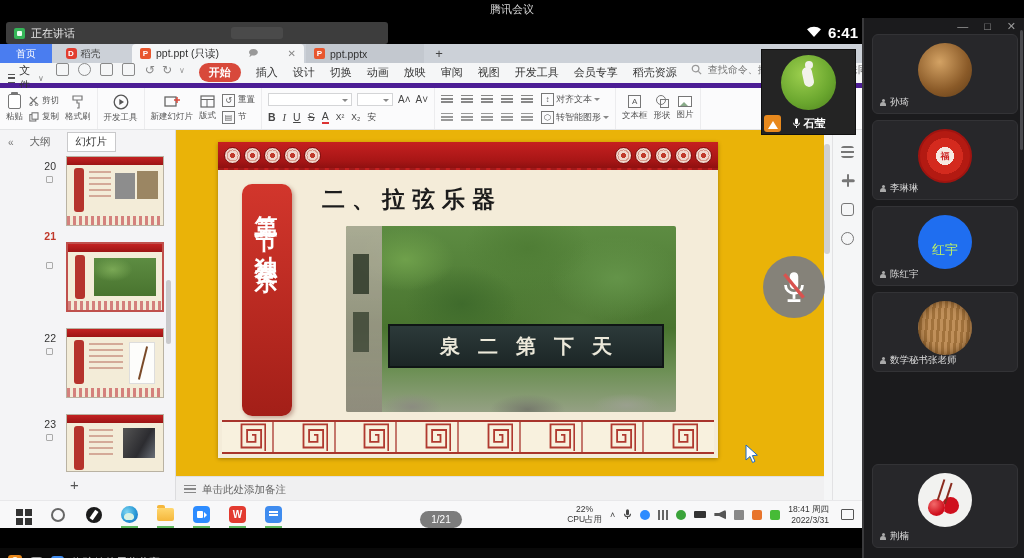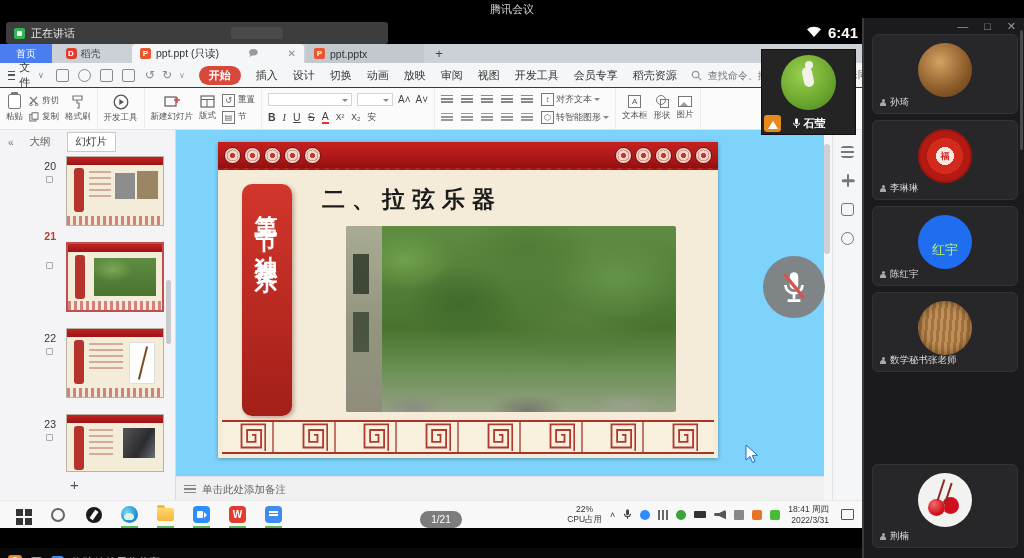--- a/index.html
+++ b/index.html
@@ -33,21 +33,21 @@
   .docer-d{width:11px;height:11px;border-radius:3px;background:#e23c2f;color:#fff;font-size:8px;font-weight:bold;display:flex;align-items:center;justify-content:center;}
   .doc-tab{display:flex;align-items:center;gap:5px;font-size:10.5px;color:#333;padding:0 8px;}
   .doc-tab.active{background:#f5f6f7;border-radius:4px 4px 0 0;width:172px;margin-left:18px;}
   .doc-tab.other{width:118px;background:#c3c8cf;margin-left:2px;}
   .ppt-ico{width:11px;height:11px;border-radius:2px;background:#e8562e;color:#fff;font-size:8px;font-weight:bold;display:flex;align-items:center;justify-content:center;flex:none;}
   .tab-close{margin-left:auto;color:#888;font-size:10px;}
   .tab-msg{color:#999;font-size:9px;margin-left:auto;}
   .newtab{width:30px;display:flex;align-items:center;justify-content:center;color:#444;font-size:13px;}
 
   
-  .menurow{left:0;top:19px;width:862px;height:25px;background:#f5f6f7;display:flex;align-items:center;border-bottom:1px solid #4c1d95;}
+  .menurow{left:0;top:19px;width:862px;height:25px;background:#f5f6f7;display:flex;align-items:flex-start;border-bottom:5px solid #4c1d95;}
   .filebtn{display:flex;align-items:center;gap:4px;margin-left:8px;color:#333;font-size:11px;}
   .burger{width:11px;height:9px;border-top:1.6px solid #555;border-bottom:1.6px solid #555;position:relative;}
   .burger::after{content:"";position:absolute;left:0;top:2.6px;width:100%;height:1.6px;background:#555;}
   .qicons{display:flex;gap:9px;margin-left:12px;color:#777;font-size:11px;}
   .qicons .qi{width:13px;height:13px;border:1.3px solid #8a8a8a;border-radius:2px;}
   .undo-redo{display:flex;gap:7px;margin-left:10px;color:#888;font-size:12px;}
   .rtabs{display:flex;align-items:center;gap:15px;margin-left:14px;}
   .rtab{font-size:11px;color:#333;white-space:nowrap;}
   .rtab.active{background:#d8493b;color:#fff;border-radius:10px;padding:2px 10px;font-weight:bold;}
   .ribbon-search{margin-left:14px;display:flex;align-items:center;gap:4px;}
@@ -93,21 +93,21 @@
   .thumb{position:absolute;left:66px;width:98px;height:70px;background:#f3ecd8;border:1px solid #b9b2a2;overflow:hidden;}
   .thumb.sel{border:2px solid #c0504d;}
   .mini-band{position:absolute;left:0;top:0;width:100%;height:8px;background:linear-gradient(#c32222,#9c1414);}
   .mini-foot{position:absolute;left:0;bottom:0;width:100%;height:9px;background:repeating-linear-gradient(90deg,#c66 0 3px,#f3ecd8 3px 6px);opacity:.8;}
   .mini-ribbon{position:absolute;left:7px;top:11px;width:10px;height:44px;background:#b5332c;border-radius:3px;}
   .mini-lines{position:absolute;left:22px;top:14px;width:34px;height:30px;background:repeating-linear-gradient(#c98 0 2px,transparent 2px 6px);opacity:.8;}
   .panel-scroll{left:166px;top:150px;width:5px;height:64px;background:#c9c9cb;border-radius:3px;}
   .panel-add{position:absolute;left:70px;top:346px;font-size:15px;color:#555;}
 
   
-  .canvas{left:176px;top:86px;width:648px;height:372px;background:#7dd3fc;}
+  .canvas{left:176px;top:86px;width:648px;height:372px;background:#eab308;}
   .slide{left:42px;top:12px;width:500px;height:316px;background:#f4ecd9;box-shadow:0 1px 4px rgba(0,0,0,.3);}
   .band{left:0;top:0;width:500px;height:28px;background:linear-gradient(#c62020 0%,#a81616 70%,#8f1010 100%);border-bottom:2px dashed rgba(120,20,20,.5);display:flex;align-items:center;justify-content:space-between;padding:0 6px;}
   .coins{display:flex;gap:3px;}
   .coin{width:17px;height:17px;border-radius:50%;background:radial-gradient(circle at 50% 50%,#c0392b 0 2.5px,#f0d6cc 2.5px 5px,#d89a8c 5px 6px,#f0d6cc 6px);border:1px solid #7d0e0e;}
   .vribbon{left:24px;top:42px;width:50px;height:232px;background:linear-gradient(180deg,#d2362c,#a31f18);border-radius:10px;box-shadow:2px 2px 4px rgba(100,30,20,.35);display:flex;flex-direction:column;align-items:center;justify-content:flex-start;padding-top:12px;}
   .vtext{writing-mode:vertical-rl;text-orientation:upright;color:#fff;font-size:23px;font-weight:bold;font-family:"DejaVu Serif","Liberation Serif",serif;letter-spacing:7px;}
   .vtext.second{margin-top:20px;}
   .slide-title{left:104px;top:42px;width:380px;font-size:23px;font-weight:bold;color:#1c1c1c;font-family:"DejaVu Serif","Liberation Serif",serif;letter-spacing:7px;}
   .photo{left:128px;top:84px;width:330px;height:186px;overflow:hidden;border-radius:2px;background:
     radial-gradient(70px 45px at 18% 18%,#6fa04b,transparent 70%),
@@ -529,20 +529,23 @@
                 <span class="coin"></span>
             </div>
           </div>
           <div class="abs vribbon">
             <span class="vtext">第二节</span>
             <span class="vtext second">独奏乐</span>
           </div>
           <div class="abs slide-title">二、拉弦乐器</div>
           <div class="abs photo">
             <div class="wall"></div>
+            <div class="plaque">
+              <span>泉二第下天</span>
+            </div>
             <div class="rocks"></div>
           </div>
           <div class="abs meander">
             <span class="spw">
                 <svg viewBox="0 0 40 40">
                   <path d="M20 17 h5 v10 h-12 v-17 h20 v25 h-28 v-33 h34 v38"></path>
                 </svg>
               </span>
             <span class="spw">
                 <svg viewBox="0 0 40 40">

